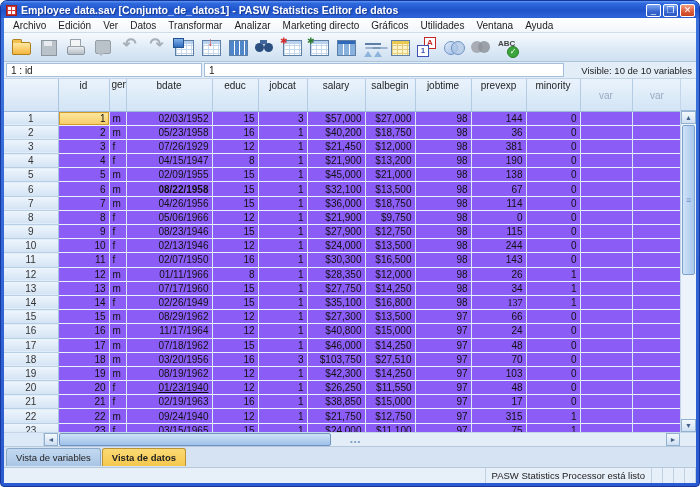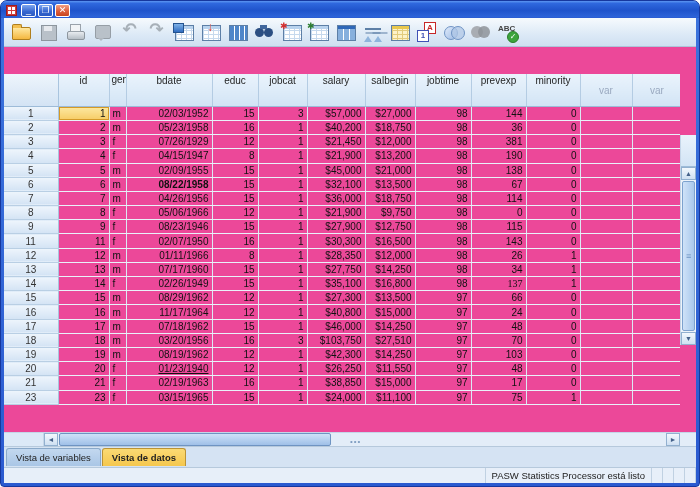--- a/index.html
+++ b/index.html
@@ -105,21 +105,21 @@
   .cellref{height:17px;background:#e3edf8;display:flex;align-items:stretch;padding:1px 2px;gap:2px;
     border-bottom:1px solid #c2d3e5;}
   .cellref .refbox{width:196px;background:#fff;border:1px solid #a5bedb;font-size:10px;
     padding:0 4px;line-height:13px;color:#222;}
   .cellref .editbox{flex:1;background:#fff;border:1px solid #a5bedb;font-size:10px;
     padding:0 4px;line-height:13px;color:#222;}
   .cellref .visible-info{width:128px;font-size:9.5px;color:#222;text-align:right;
     padding:2px 2px 0 0;white-space:nowrap;}
 
   
-  .grid-zone{flex:1;display:flex;overflow:hidden;background:#ec4899;align-items:center;}
+  .grid-zone{flex:1;display:flex;overflow:hidden;background:#8b5cf6;}
   .grid-scroll{width:678px;overflow:hidden;}
   table.grid{border-collapse:collapse;table-layout:fixed;width:678px;}
   table.grid th,table.grid td{padding:0 3px;font-size:10px;overflow:hidden;white-space:nowrap;height:14.2px;}
   table.grid thead th{height:32px;background:linear-gradient(180deg,#eaf3fc,#d2e4f5);
     border-right:1px solid #b4cce3;border-bottom:1px solid #9dbbd8;font-weight:normal;color:#1f1f1f;
     text-align:center;vertical-align:top;padding-top:1px;}
   table.grid thead th.gender-h{word-break:break-all;line-height:10px;text-align:left;padding:1px 2px;}
   table.grid thead th.var-h{color:#9aa9c0;vertical-align:middle;}
   table.grid td.rowhead,table.grid th.corner{background:linear-gradient(180deg,#eef5fc,#d3e3f4);
     border-right:1px solid #a9c4de;border-bottom:1px solid #b9cfe4;text-align:center;color:#333;}
@@ -165,29 +165,43 @@
     padding:2px 6px 0;white-space:nowrap;}
   .status-cell{width:11px;border-right:1px solid #c0d1e2;}
 </style>
 </head>
 <body>
 
 <div class="window">
 
   <div class="titlebar">
     <span class="appicon"></span>
+    <span class="title-text">Employee data.sav [Conjunto_de_datos1] - PASW Statistics Editor de datos</span>
     <span class="winbtns">
       <span class="wbtn">_</span>
       <span class="wbtn">❐</span>
       <span class="wbtn close">✕</span>
     </span>
   </div>
 
   <div class="frame">
 
+    <div class="menubar">
+        <span class="menu-item">Archivo</span>
+        <span class="menu-item">Edición</span>
+        <span class="menu-item">Ver</span>
+        <span class="menu-item">Datos</span>
+        <span class="menu-item">Transformar</span>
+        <span class="menu-item">Analizar</span>
+        <span class="menu-item">Marketing directo</span>
+        <span class="menu-item">Gráficos</span>
+        <span class="menu-item">Utilidades</span>
+        <span class="menu-item">Ventana</span>
+        <span class="menu-item">Ayuda</span>
+      </div>
 
     <div class="toolbar">
         <span class="tbi i-open-file"></span>
         <span class="tbi i-save-file"></span>
         <span class="tbi i-print"></span>
         <span class="tbi i-recall-dialogs"></span>
         <span class="tbi i-undo"></span>
         <span class="tbi i-redo"></span>
         <span class="tbi i-goto-case"></span>
         <span class="tbi i-goto-variable"></span>
@@ -199,20 +213,25 @@
         <span class="tbi i-weight-cases">
           <b></b>
         </span>
         <span class="tbi i-select-cases"></span>
         <span class="tbi i-value-labels"></span>
         <span class="tbi i-use-variable-sets"></span>
         <span class="tbi i-show-all-variables"></span>
         <span class="tbi i-spell-check"></span>
       </div>
 
+    <div class="cellref">
+      <div class="refbox">1 : id</div>
+      <div class="editbox">1</div>
+      <div class="visible-info">Visible: 10 de 10 variables</div>
+    </div>
 
     <div class="grid-zone">
       <div class="grid-scroll">
         <table class="grid">
           <colgroup>
               <col style="width: 54px;">
               <col style="width: 51px;">
               <col style="width: 17px;">
               <col style="width: 86px;">
               <col style="width: 46px;">
@@ -372,20 +391,35 @@
                 <td class="dcell" style="text-align: right;">1</td>
                 <td class="dcell" style="text-align: right;">$27,900</td>
                 <td class="dcell" style="text-align: right;">$12,750</td>
                 <td class="dcell" style="text-align: right;">98</td>
                 <td class="dcell" style="text-align: right;">115</td>
                 <td class="dcell" style="text-align: right;">0</td>
                 <td class="dcell" style="text-align: right;"></td>
                 <td class="dcell" style="text-align: right;"></td>
               </tr>
               <tr>
+                <td class="rowhead">10</td>
+                <td class="dcell" style="text-align: right;">10</td>
+                <td class="dcell" style="text-align: left;">f</td>
+                <td class="dcell" style="text-align: right;">02/13/1946</td>
+                <td class="dcell" style="text-align: right;">12</td>
+                <td class="dcell" style="text-align: right;">1</td>
+                <td class="dcell" style="text-align: right;">$24,000</td>
+                <td class="dcell" style="text-align: right;">$13,500</td>
+                <td class="dcell" style="text-align: right;">98</td>
+                <td class="dcell" style="text-align: right;">244</td>
+                <td class="dcell" style="text-align: right;">0</td>
+                <td class="dcell" style="text-align: right;"></td>
+                <td class="dcell" style="text-align: right;"></td>
+              </tr>
+              <tr>
                 <td class="rowhead">11</td>
                 <td class="dcell" style="text-align: right;">11</td>
                 <td class="dcell" style="text-align: left;">f</td>
                 <td class="dcell" style="text-align: right;">02/07/1950</td>
                 <td class="dcell" style="text-align: right;">16</td>
                 <td class="dcell" style="text-align: right;">1</td>
                 <td class="dcell" style="text-align: right;">$30,300</td>
                 <td class="dcell" style="text-align: right;">$16,500</td>
                 <td class="dcell" style="text-align: right;">98</td>
                 <td class="dcell" style="text-align: right;">143</td>
@@ -533,20 +567,35 @@
                 <td class="dcell" style="text-align: right;">21</td>
                 <td class="dcell" style="text-align: left;">f</td>
                 <td class="dcell" style="text-align: right;">02/19/1963</td>
                 <td class="dcell" style="text-align: right;">16</td>
                 <td class="dcell" style="text-align: right;">1</td>
                 <td class="dcell" style="text-align: right;">$38,850</td>
                 <td class="dcell" style="text-align: right;">$15,000</td>
                 <td class="dcell" style="text-align: right;">97</td>
                 <td class="dcell" style="text-align: right;">17</td>
                 <td class="dcell" style="text-align: right;">0</td>
+                <td class="dcell" style="text-align: right;"></td>
+                <td class="dcell" style="text-align: right;"></td>
+              </tr>
+              <tr>
+                <td class="rowhead">22</td>
+                <td class="dcell" style="text-align: right;">22</td>
+                <td class="dcell" style="text-align: left;">m</td>
+                <td class="dcell" style="text-align: right;">09/24/1940</td>
+                <td class="dcell" style="text-align: right;">12</td>
+                <td class="dcell" style="text-align: right;">1</td>
+                <td class="dcell" style="text-align: right;">$21,750</td>
+                <td class="dcell" style="text-align: right;">$12,750</td>
+                <td class="dcell" style="text-align: right;">97</td>
+                <td class="dcell" style="text-align: right;">315</td>
+                <td class="dcell" style="text-align: right;">1</td>
                 <td class="dcell" style="text-align: right;"></td>
                 <td class="dcell" style="text-align: right;"></td>
               </tr>
               <tr>
                 <td class="rowhead">23</td>
                 <td class="dcell" style="text-align: right;">23</td>
                 <td class="dcell" style="text-align: left;">f</td>
                 <td class="dcell" style="text-align: right;">03/15/1965</td>
                 <td class="dcell" style="text-align: right;">15</td>
                 <td class="dcell" style="text-align: right;">1</td>

